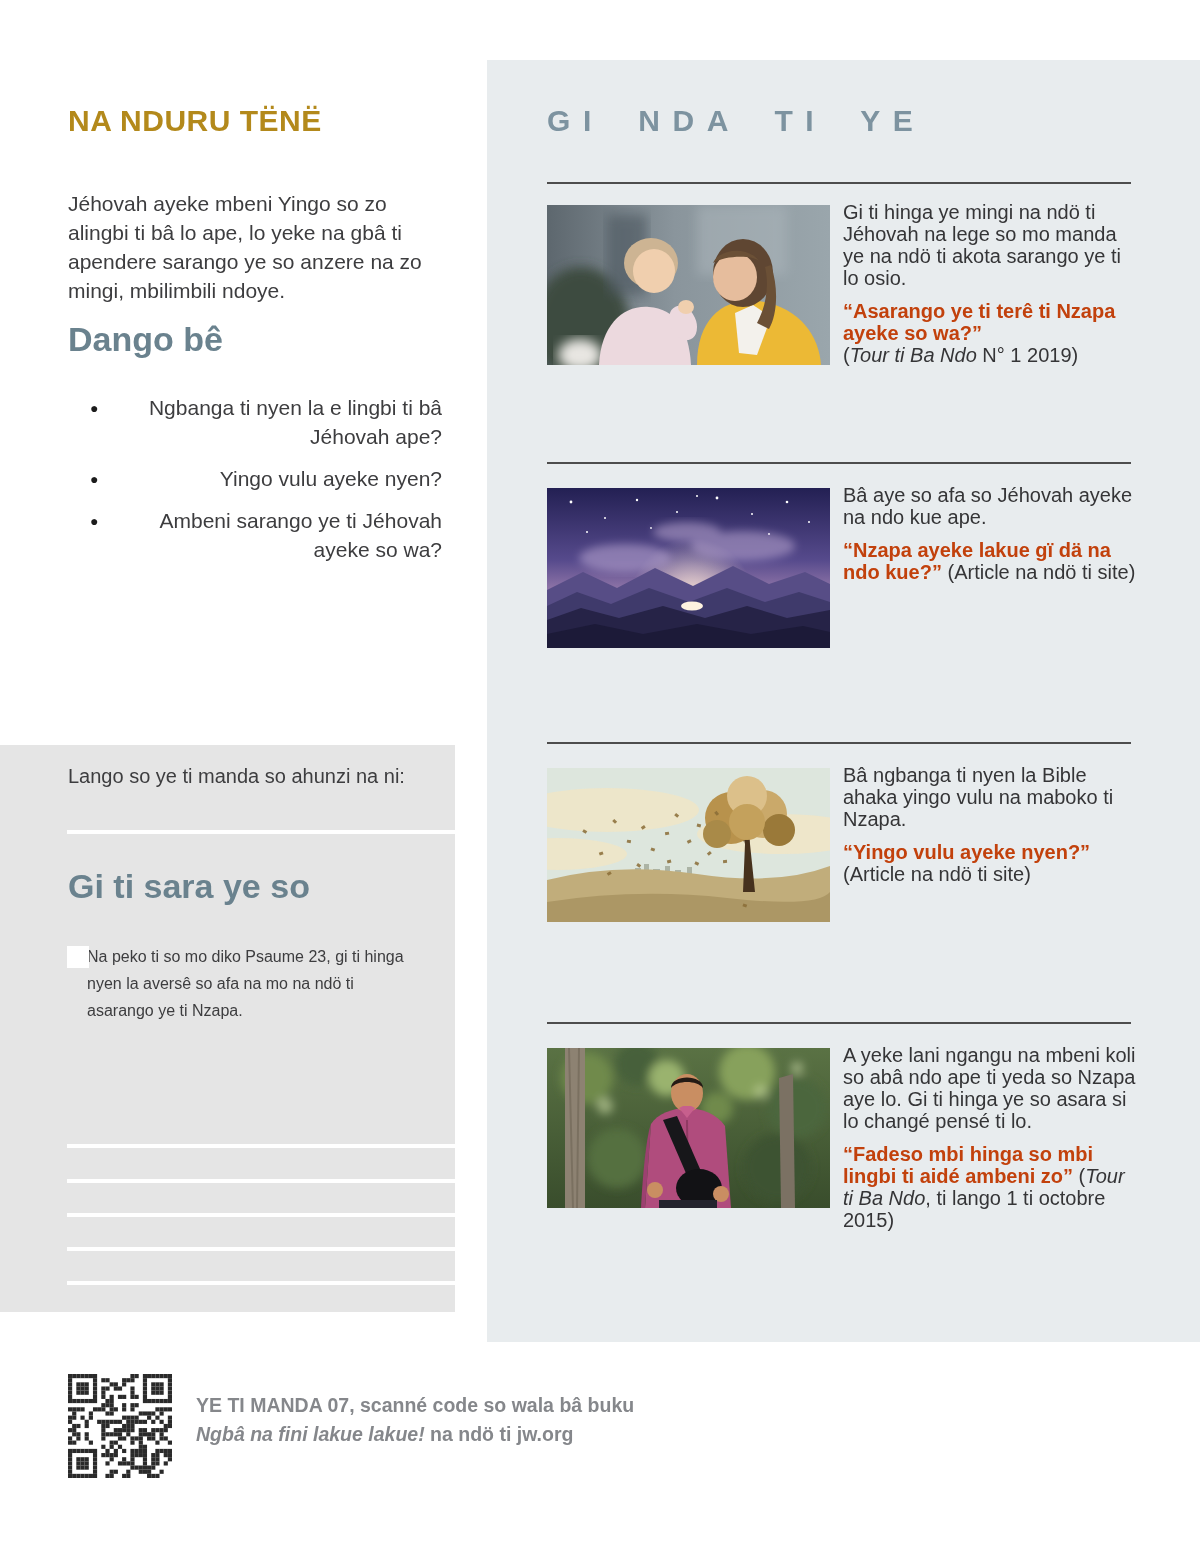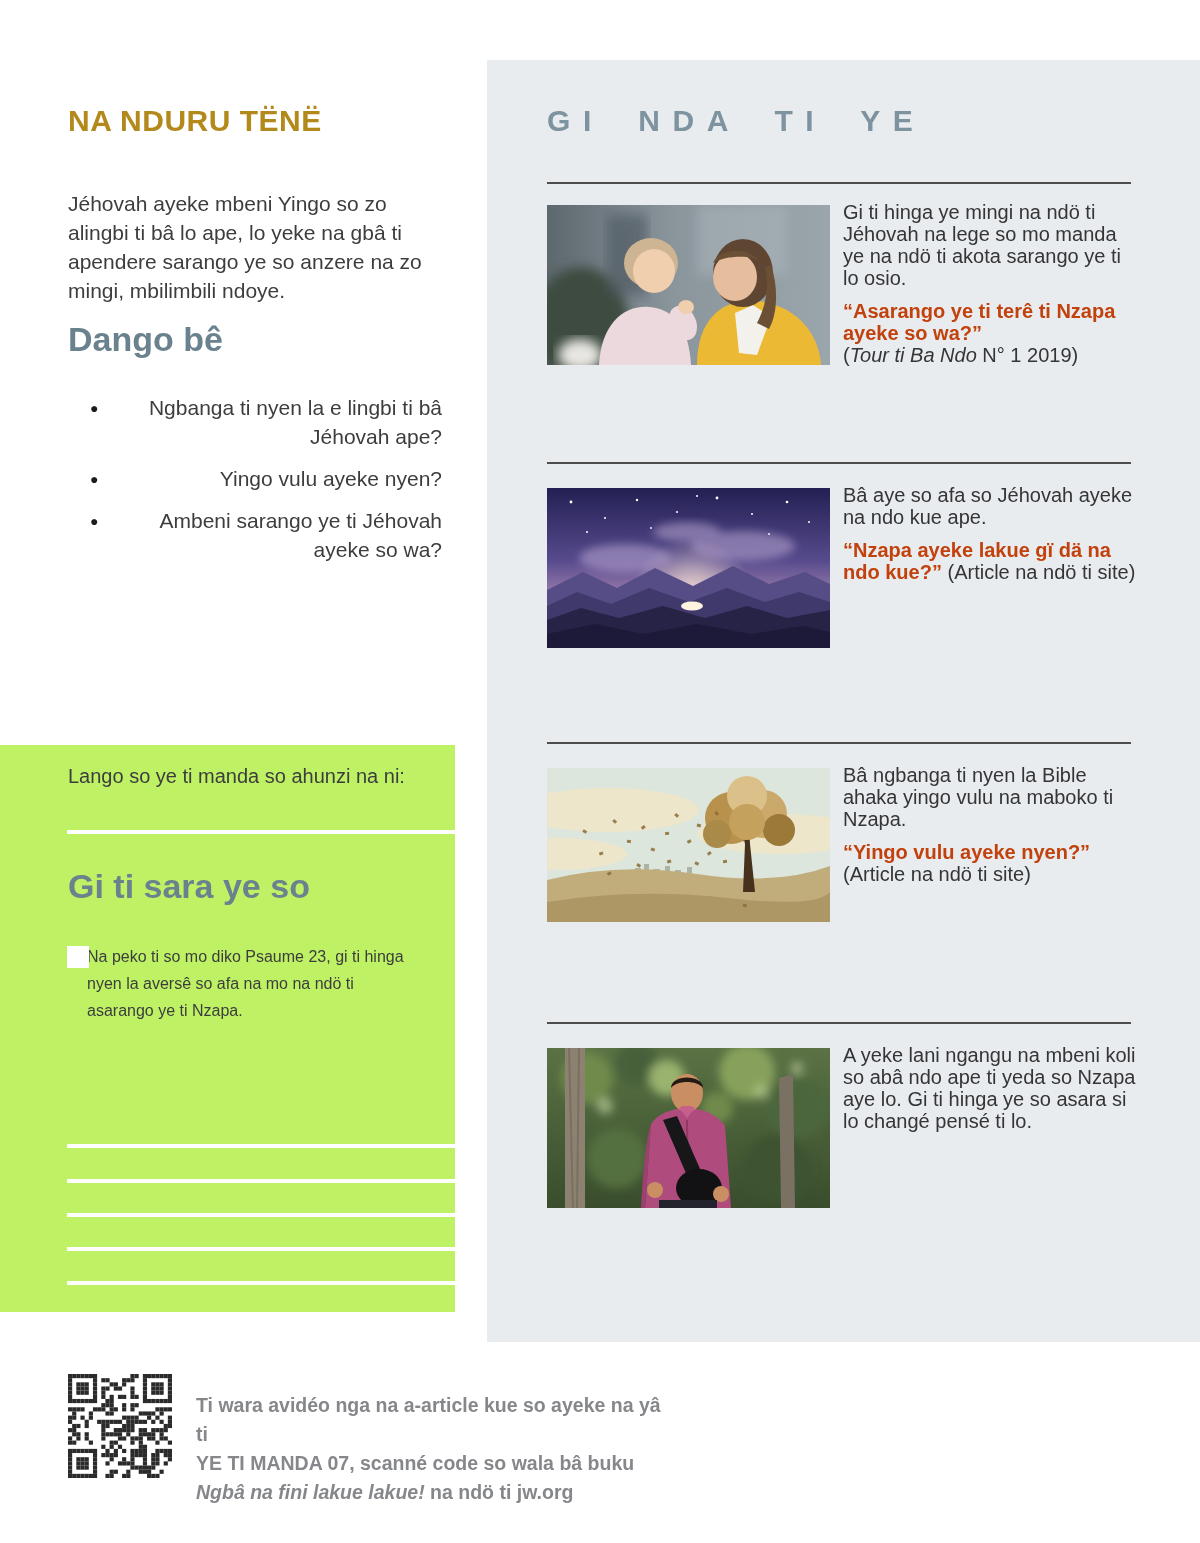--- a/index.html
+++ b/index.html
@@ -24,21 +24,21 @@
   .qlist{
     position:absolute;left:90px;top:393px;width:352px;margin:0;padding:0;
     list-style:none;font-size:21px;line-height:29px;text-align:right;
   }
   .qlist li{margin:0 0 13px 26px;position:relative;}
   .qlist li::before{
     content:"●";position:absolute;left:-26px;top:1px;font-size:14px;color:#1c1c1c;
   }
   
   .worksheet{
-    position:absolute;left:0;top:745px;width:455px;height:567px;background:#bef264;
+    position:absolute;left:0;top:745px;width:455px;height:567px;background:#e5e5e5;
   }
   .date-label{position:absolute;left:68px;top:18px;width:370px;font-size:20px;line-height:27px;}
   .blank-line,.write-line{
     position:absolute;left:67px;width:388px;height:4px;background:#ffffff;
   }
   .blank-line{top:85px;}
   .action-heading{position:absolute;left:68px;top:122px;}
   .task{position:absolute;left:67px;width:360px;}
   .task-1{top:198px;}
   .task-2{top:333px;}
@@ -318,20 +318,24 @@
         <path d="M140,72 L141,155" stroke="#8f3a63" stroke-width="2"></path>
         <path d="M116,72 L130,68 L170,160 L154,160 Z" fill="#17171a"></path>
         <ellipse cx="152" cy="140" rx="23" ry="19" fill="#121215"></ellipse>
         <circle cx="108" cy="142" r="8" fill="#c98e62"></circle>
           <circle cx="174" cy="146" r="8" fill="#c98e62"></circle>
         <rect x="112" y="152" width="58" height="8" fill="#23232e"></rect>
       </svg>
     </div>
     <div class="entry-text">
       <p class="desc">A yeke lani ngangu na mbeni koli so abâ ndo ape ti yeda so Nzapa aye lo. Gi ti hinga ye so asara si lo changé pensé ti lo.</p>
+      <p class="quote">
+        <strong>“Fadeso mbi hinga so mbi lingbi ti aidé ambeni zo”</strong>
+        <span class="src"><span> (</span><i>Tour ti Ba Ndo</i><span>, ti lango 1 ti octobre 2015)</span></span>
+      </p>
     </div>
   </div>
 </div>
 
 <svg class="qr" id="qr-svg" viewBox="0 0 25 25">
     <rect x="0" y="0" width="1" height="1" fill="#2a2a2a"></rect>
     <rect x="1" y="0" width="1" height="1" fill="#2a2a2a"></rect>
     <rect x="2" y="0" width="1" height="1" fill="#2a2a2a"></rect>
     <rect x="3" y="0" width="1" height="1" fill="#2a2a2a"></rect>
     <rect x="4" y="0" width="1" height="1" fill="#2a2a2a"></rect>
@@ -631,16 +635,15 @@
     <rect x="9" y="24" width="1" height="1" fill="#2a2a2a"></rect>
     <rect x="10" y="24" width="1" height="1" fill="#2a2a2a"></rect>
     <rect x="13" y="24" width="1" height="1" fill="#2a2a2a"></rect>
     <rect x="14" y="24" width="1" height="1" fill="#2a2a2a"></rect>
     <rect x="19" y="24" width="1" height="1" fill="#2a2a2a"></rect>
     <rect x="20" y="24" width="1" height="1" fill="#2a2a2a"></rect>
     <rect x="21" y="24" width="1" height="1" fill="#2a2a2a"></rect>
   </svg>
 
 <div class="qr-caption">
-  <span class="cap-line">Ti wara avidéo nga na a-article kue so ayeke na yâ ti</span>
   <span class="cap-line">YE TI MANDA 07, scanné code so wala bâ buku</span>
   <span class="cap-line"><i>Ngbâ na fini lakue lakue!</i><span> na ndö ti jw.org</span></span>
 </div>
 
 </body></html>

